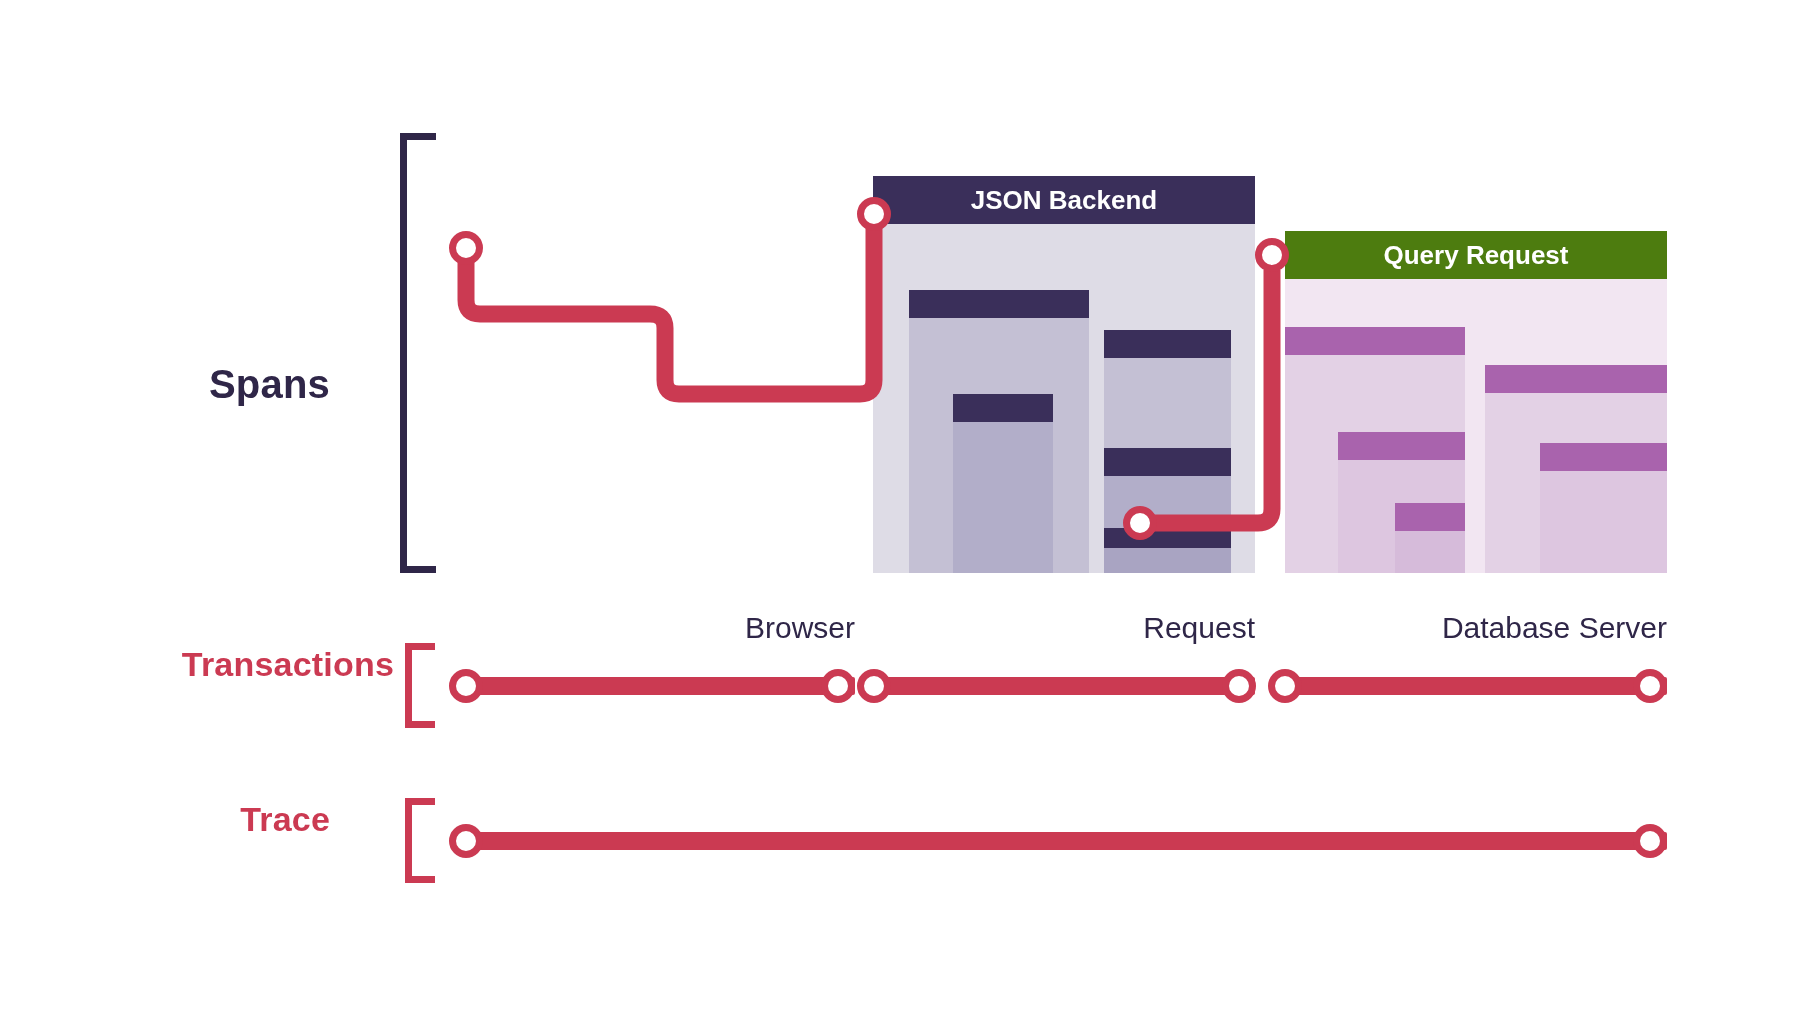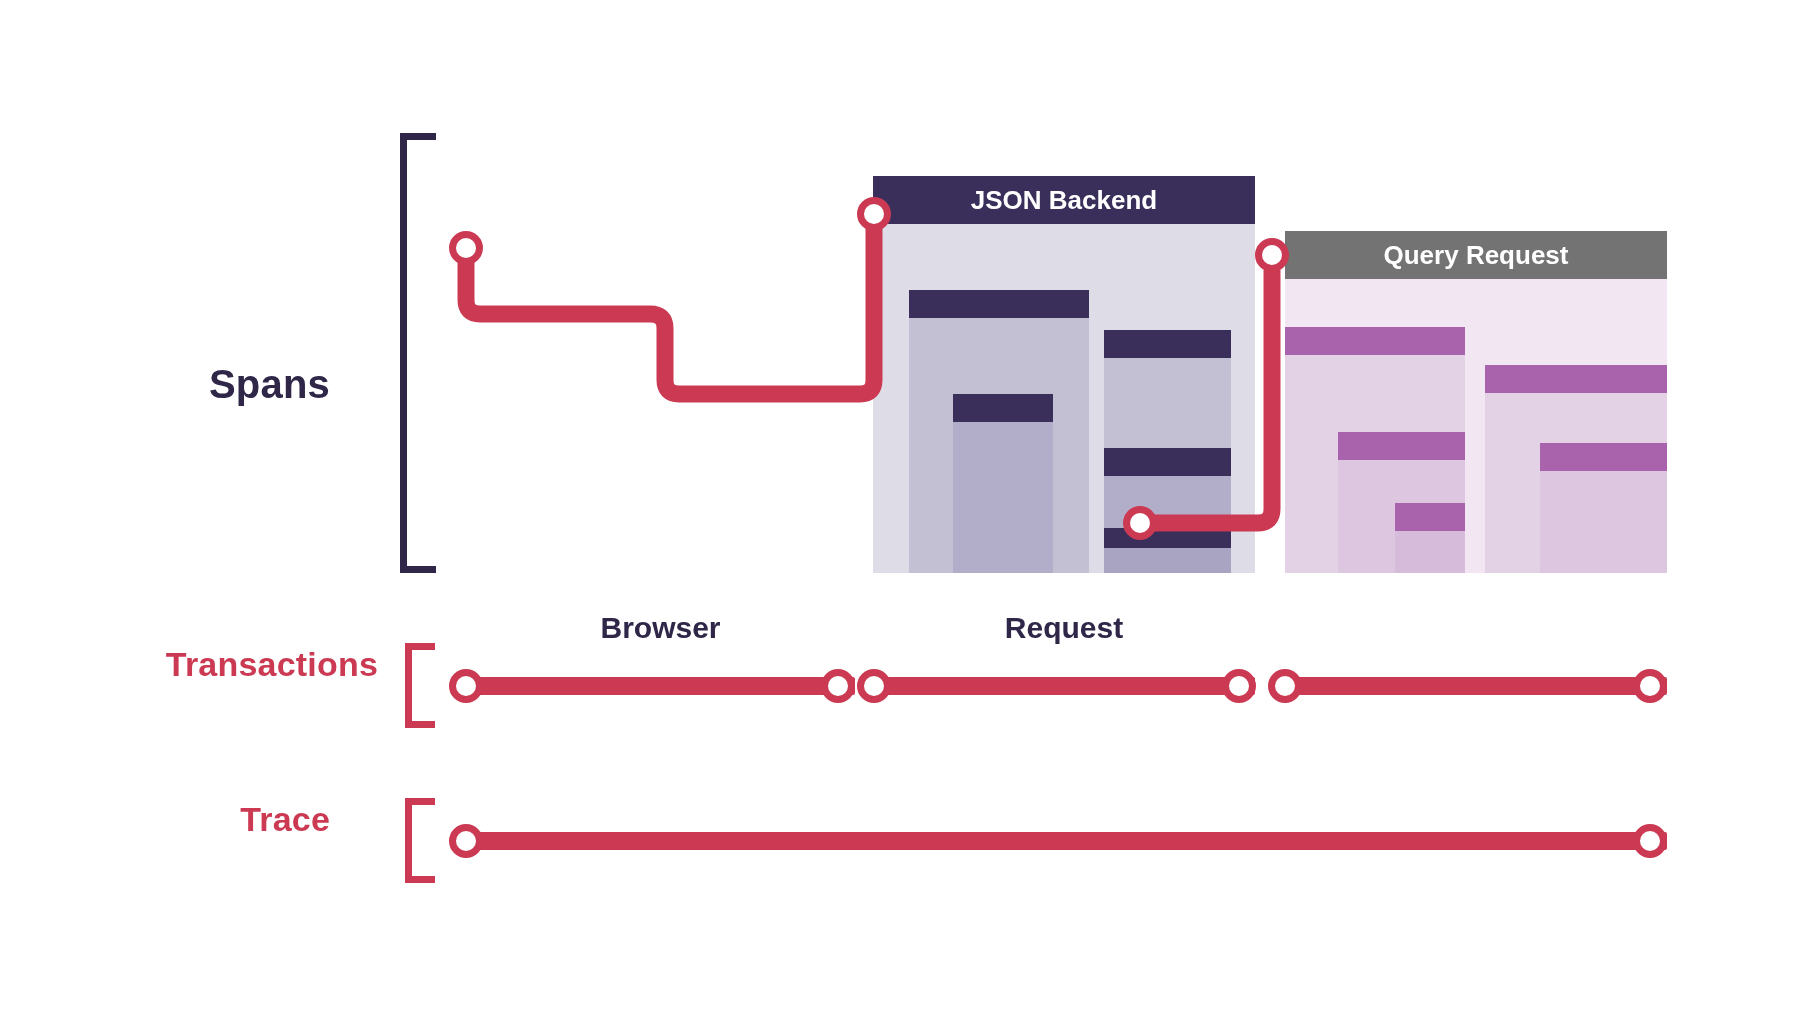--- a/index.html
+++ b/index.html
@@ -8,21 +8,21 @@
     font-family:"Liberation Sans","DejaVu Sans",sans-serif;
   }
   .stage{position:absolute;inset:0;}
 
   
   .rowlabel{
     position:absolute;text-align:right;font-weight:bold;letter-spacing:.2px;
     white-space:nowrap;
   }
   #lbl-spans{left:0;width:330px;top:362px;font-size:40px;color:#2f2648;}
-  #lbl-transactions{left:0;width:378px;top:645px;font-size:34px;color:#cb3a52;}
+  #lbl-transactions{left:0;width:378px;top:645px;font-size:34px;color:#cb3a52;padding-left:16px;}
   #lbl-trace{left:0;width:330px;top:800px;font-size:34px;color:#cb3a52;}
 
   
   .bracket{position:absolute;box-sizing:border-box;}
   #br-spans{
     left:400px;top:133px;width:36px;height:440px;
     border-left:7px solid #2f2648;border-top:7px solid #2f2648;border-bottom:7px solid #2f2648;
   }
   #br-trans{
     left:405px;top:643px;width:30px;height:85px;
@@ -40,21 +40,21 @@
     display:flex;align-items:center;justify-content:center;
     font-size:26px;font-weight:bold;box-sizing:border-box;
   }
   .svc-body{position:absolute;left:0;width:100%;overflow:hidden;}
   .span-bar{position:absolute;box-sizing:border-box;}
   .span-bar .cap{position:absolute;left:0;top:0;width:100%;}
   .span-bar .fill{position:absolute;left:0;width:100%;bottom:0;}
 
   
   .svc-label{
-    position:absolute;text-align:center;font-size:30px;font-weight:bold;
+    position:absolute;text-align:right;font-size:30px;font-weight:normal;
     color:#2f2648;white-space:nowrap;
   }
 
   
   .rail{position:absolute;height:18px;border-radius:2px;background:#cb3a52;}
   .node{
     position:absolute;width:34px;height:34px;border-radius:50%;
     background:#ffffff;border:7px solid #cb3a52;box-sizing:border-box;
   }
 
@@ -106,21 +106,21 @@
     <div class="span-bar" style="left:231px;top:352px;width:127px;height:45px;">
       <div class="fill" style="top:20px;bottom:0;background:#a9a4c2;"></div>
       <div class="cap" style="height:20px;background:#3a2f5a;"></div>
     </div>
   </div>
 
   <div class="svc" id="svc-database" style="left:1285px;top:231px;width:382px;height:342px;">
 
     <div class="svc-body" style="top:48px;height:294px;background:#f2e6f2;"></div>
 
-    <div class="svc-head" style="background:#737373;color:#ffffff;">Query Request</div>
+    <div class="svc-head" style="background:#4d7c0f;color:#ffffff;">Query Request</div>
 
     <div class="span-bar" style="left:0px;top:96px;width:180px;height:246px;">
       <div class="fill" style="top:28px;bottom:0;background:#e3d1e5;"></div>
       <div class="cap" style="height:28px;background:#a963ad;"></div>
     </div>
 
     <div class="span-bar" style="left:53px;top:201px;width:127px;height:141px;">
       <div class="fill" style="top:28px;bottom:0;background:#ddc6e0;"></div>
       <div class="cap" style="height:28px;background:#a963ad;"></div>
     </div>
@@ -150,20 +150,21 @@
 
   <div class="node" style="left:449px;top:231px;"></div>
   <div class="node" style="left:857px;top:197px;"></div>
   <div class="node" style="left:1123px;top:506px;"></div>
   <div class="node" style="left:1255px;top:238px;"></div>
 
   <div class="svc-label" style="left:466px;width:389px;top:611px;">Browser</div>
 
   <div class="svc-label" style="left:873px;width:382px;top:611px;">Request</div>
 
+  <div class="svc-label" style="left:1285px;width:382px;top:611px;">Database Server</div>
 
   <div class="rail" style="left:466px;width:389px;top:677px;"></div>
   <div class="node" style="left:449px;top:669px;"></div>
   <div class="node" style="left:821px;top:669px;"></div>
 
   <div class="rail" style="left:873px;width:382px;top:677px;"></div>
   <div class="node" style="left:857px;top:669px;"></div>
   <div class="node" style="left:1222px;top:669px;"></div>
 
   <div class="rail" style="left:1285px;width:382px;top:677px;"></div>

